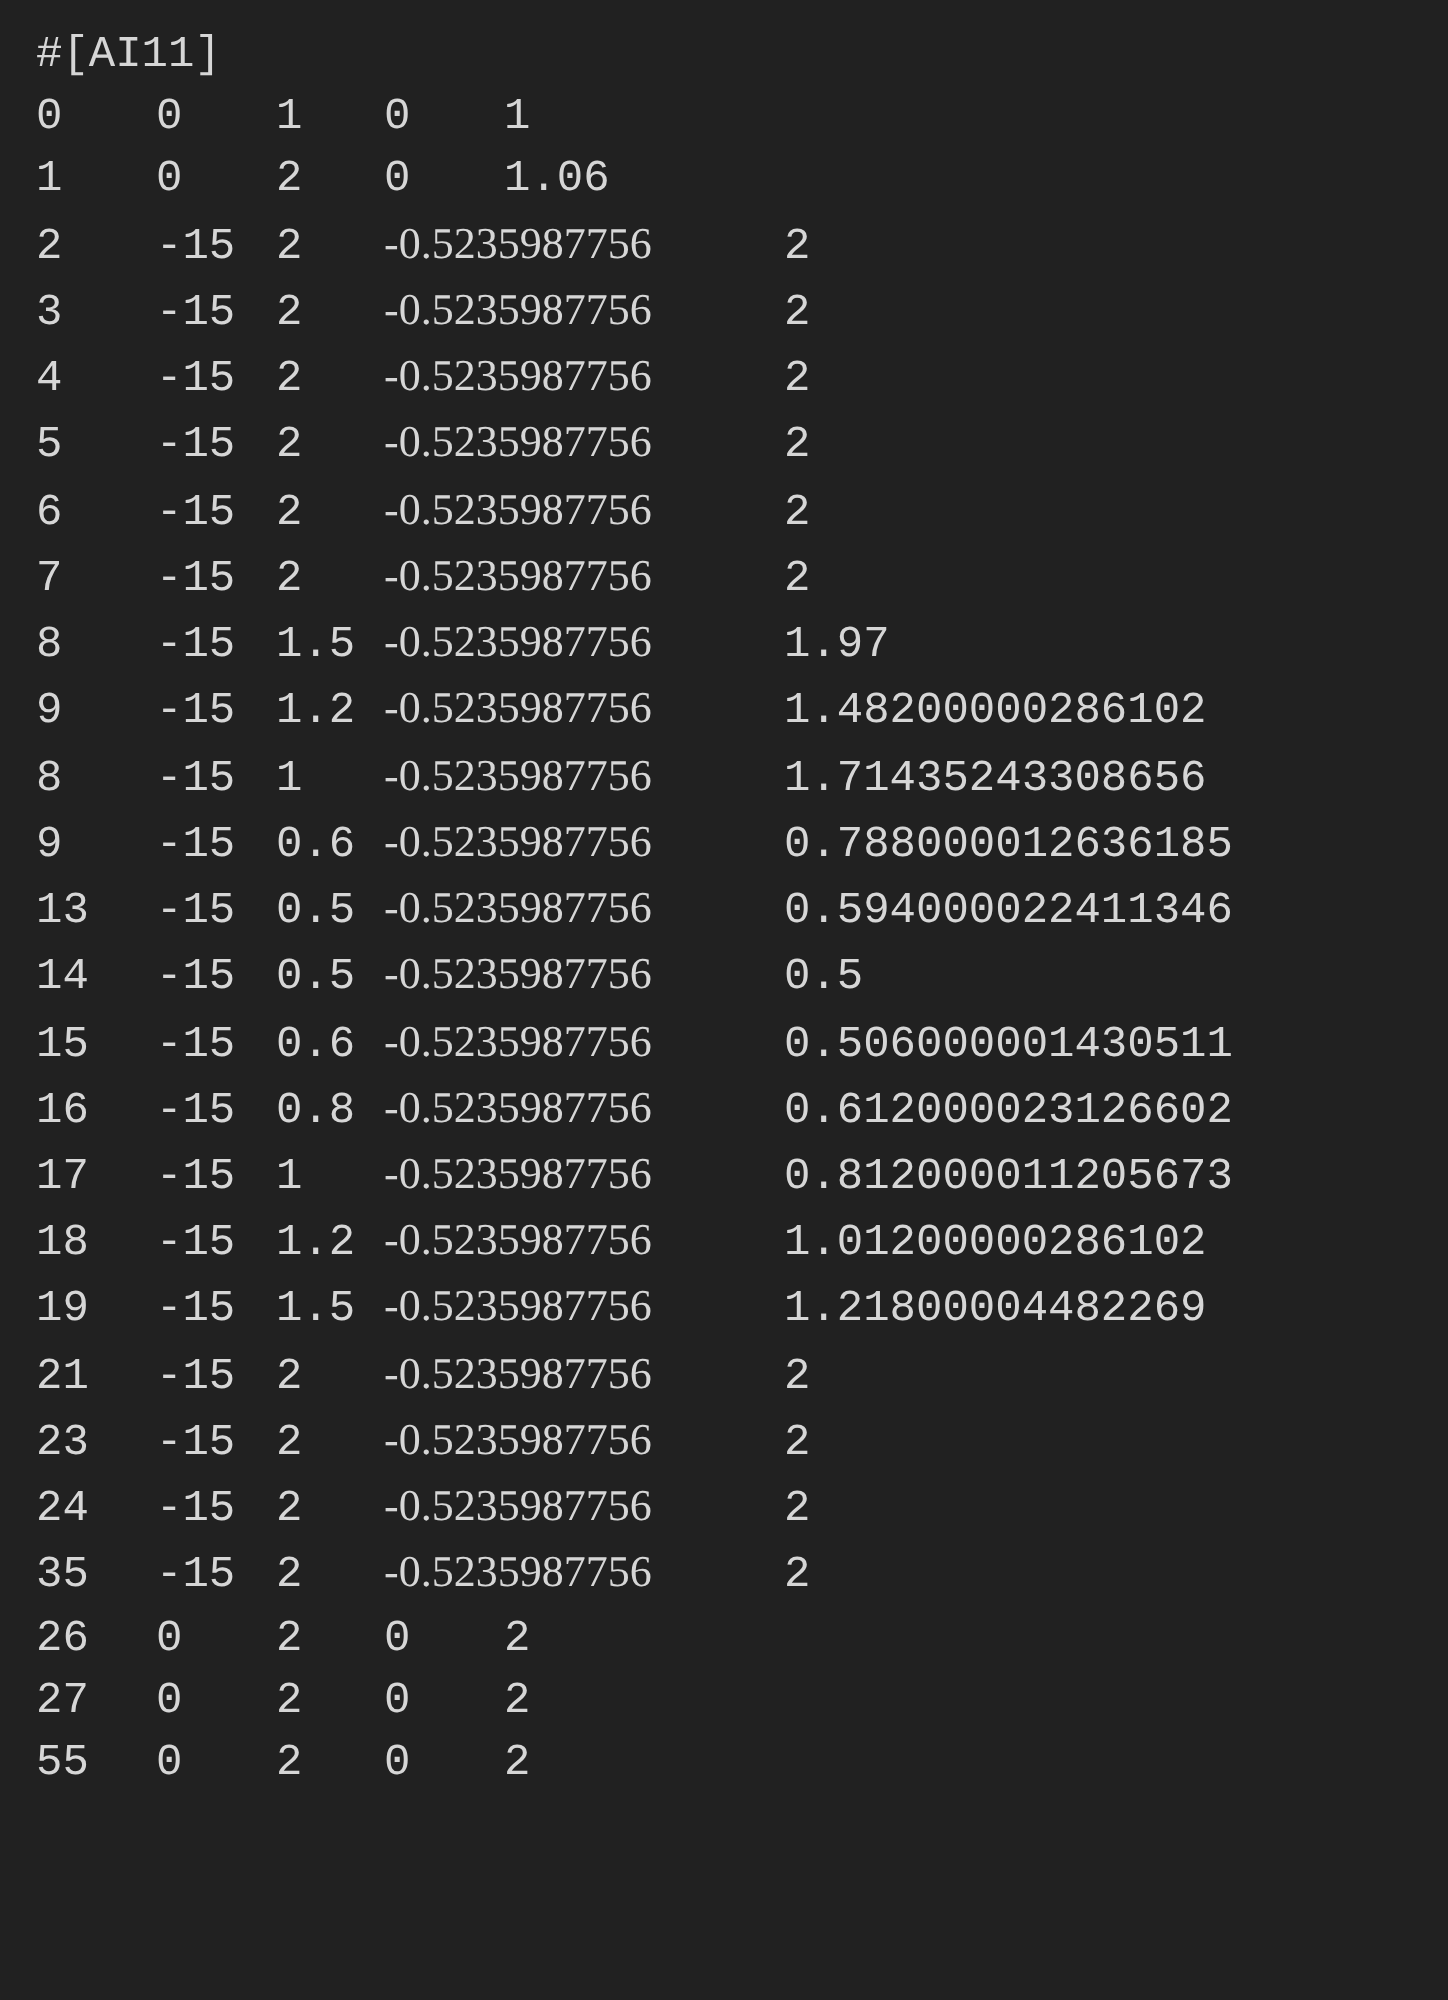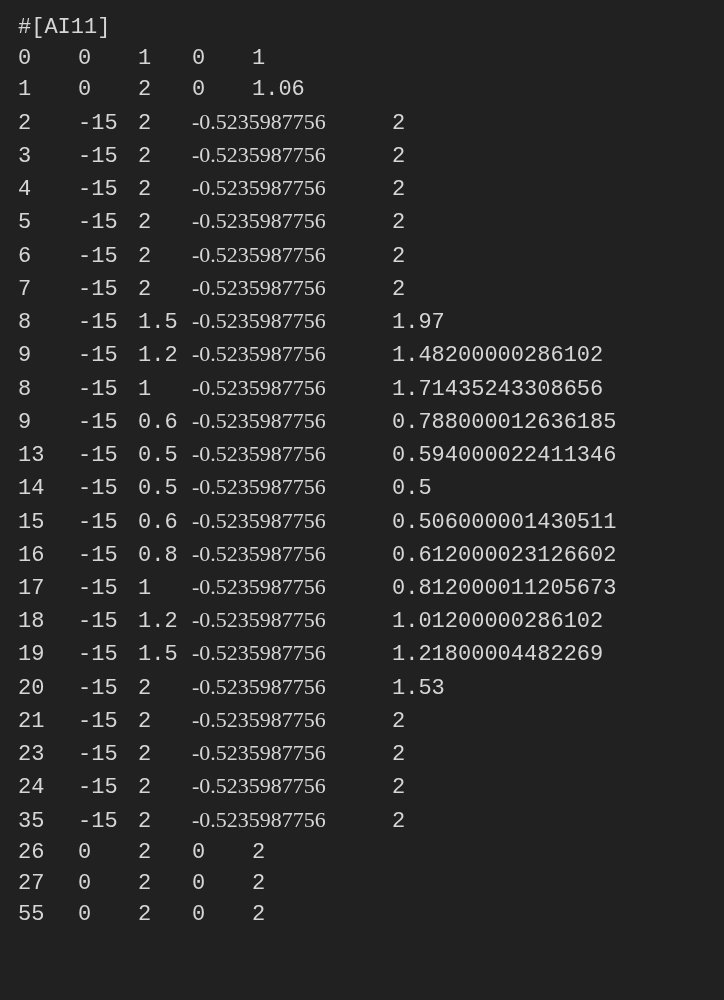--- a/index.html
+++ b/index.html
@@ -44,21 +44,20 @@
     <div class="row"><span class="c1">9</span><span class="c2">-15</span><span class="c3">1.2</span><span class="c4">-0.5235987756</span><span class="c5">1.48200000286102</span></div>
     <div class="row"><span class="c1">8</span><span class="c2">-15</span><span class="c3">1</span><span class="c4">-0.5235987756</span><span class="c5">1.71435243308656</span></div>
     <div class="row"><span class="c1">9</span><span class="c2">-15</span><span class="c3">0.6</span><span class="c4">-0.5235987756</span><span class="c5">0.788000012636185</span></div>
     <div class="row"><span class="c1">13</span><span class="c2">-15</span><span class="c3">0.5</span><span class="c4">-0.5235987756</span><span class="c5">0.594000022411346</span></div>
     <div class="row"><span class="c1">14</span><span class="c2">-15</span><span class="c3">0.5</span><span class="c4">-0.5235987756</span><span class="c5">0.5</span></div>
     <div class="row"><span class="c1">15</span><span class="c2">-15</span><span class="c3">0.6</span><span class="c4">-0.5235987756</span><span class="c5">0.506000001430511</span></div>
     <div class="row"><span class="c1">16</span><span class="c2">-15</span><span class="c3">0.8</span><span class="c4">-0.5235987756</span><span class="c5">0.612000023126602</span></div>
     <div class="row"><span class="c1">17</span><span class="c2">-15</span><span class="c3">1</span><span class="c4">-0.5235987756</span><span class="c5">0.812000011205673</span></div>
     <div class="row"><span class="c1">18</span><span class="c2">-15</span><span class="c3">1.2</span><span class="c4">-0.5235987756</span><span class="c5">1.01200000286102</span></div>
     <div class="row"><span class="c1">19</span><span class="c2">-15</span><span class="c3">1.5</span><span class="c4">-0.5235987756</span><span class="c5">1.21800004482269</span></div>
-    <div class="row"><span class="c1">20</span><span class="c2">-15</span><span class="c3">2</span><span class="c4">-0.5235987756</span><span class="c5">1.53</span></div>
     <div class="row"><span class="c1">21</span><span class="c2">-15</span><span class="c3">2</span><span class="c4">-0.5235987756</span><span class="c5">2</span></div>
     <div class="row"><span class="c1">23</span><span class="c2">-15</span><span class="c3">2</span><span class="c4">-0.5235987756</span><span class="c5">2</span></div>
     <div class="row"><span class="c1">24</span><span class="c2">-15</span><span class="c3">2</span><span class="c4">-0.5235987756</span><span class="c5">2</span></div>
     <div class="row"><span class="c1">35</span><span class="c2">-15</span><span class="c3">2</span><span class="c4">-0.5235987756</span><span class="c5">2</span></div>
     <div class="row"><span class="c1">26</span><span class="c2">0</span><span class="c3">2</span><span class="c4s">0</span><span class="c5">2</span></div>
     <div class="row"><span class="c1">27</span><span class="c2">0</span><span class="c3">2</span><span class="c4s">0</span><span class="c5">2</span></div>
     <div class="row"><span class="c1">55</span><span class="c2">0</span><span class="c3">2</span><span class="c4s">0</span><span class="c5">2</span></div>
   </div>
 
 </body></html>

